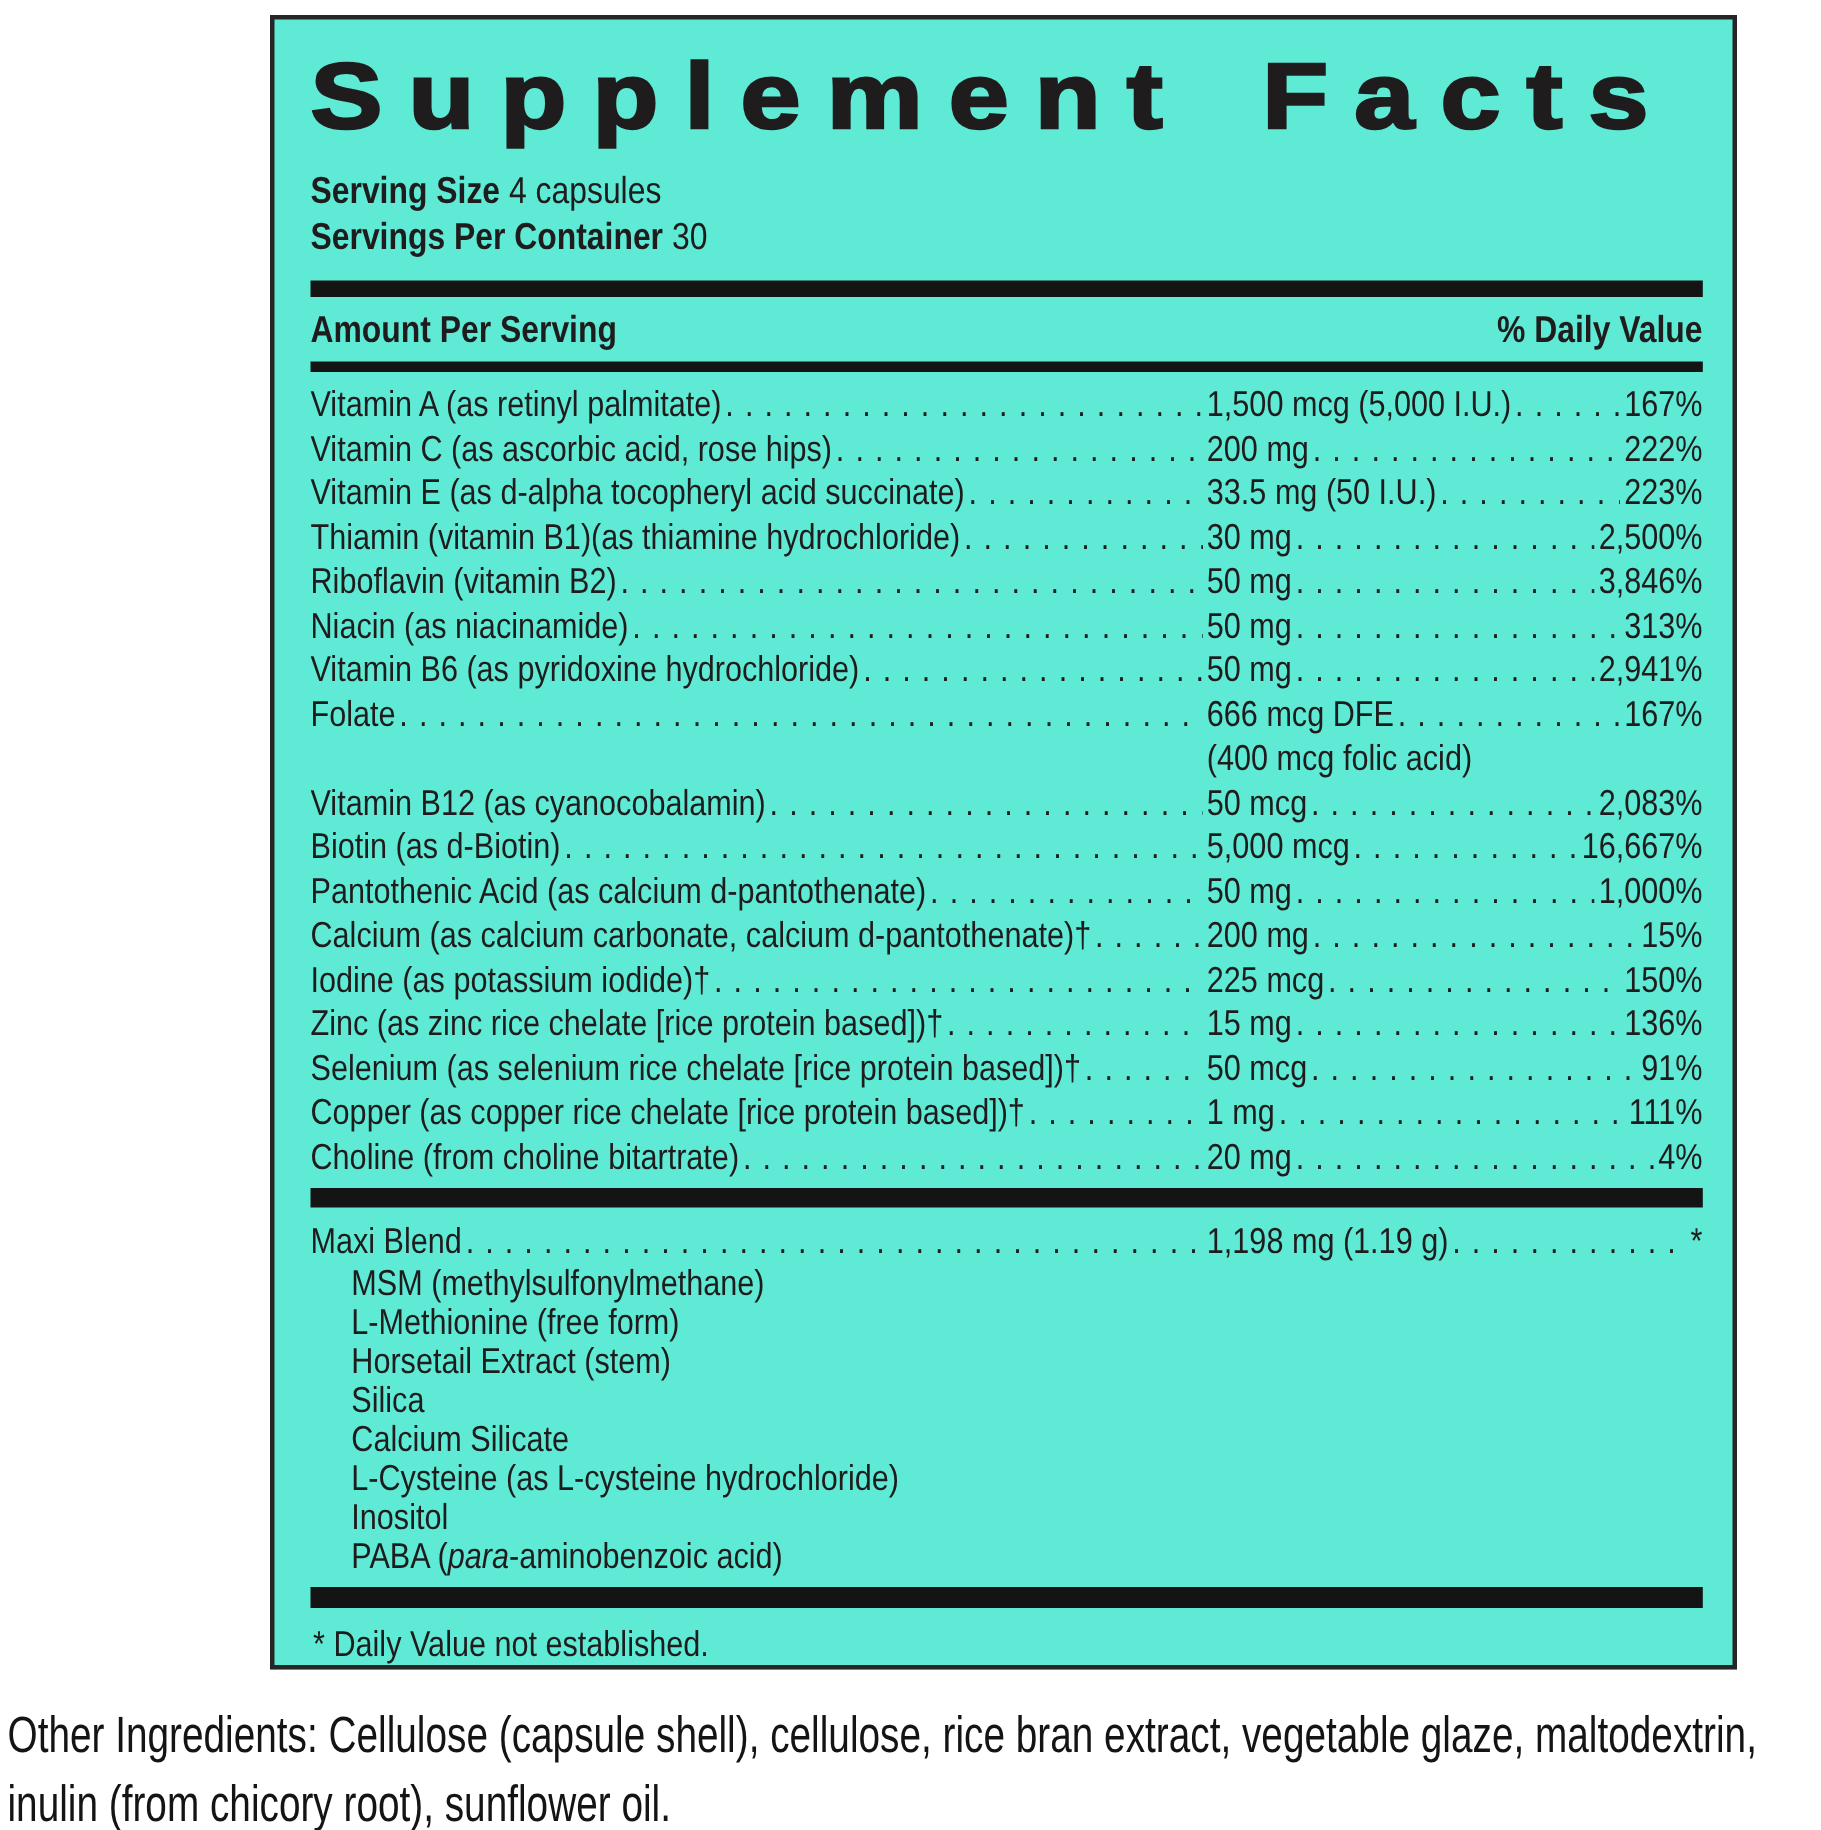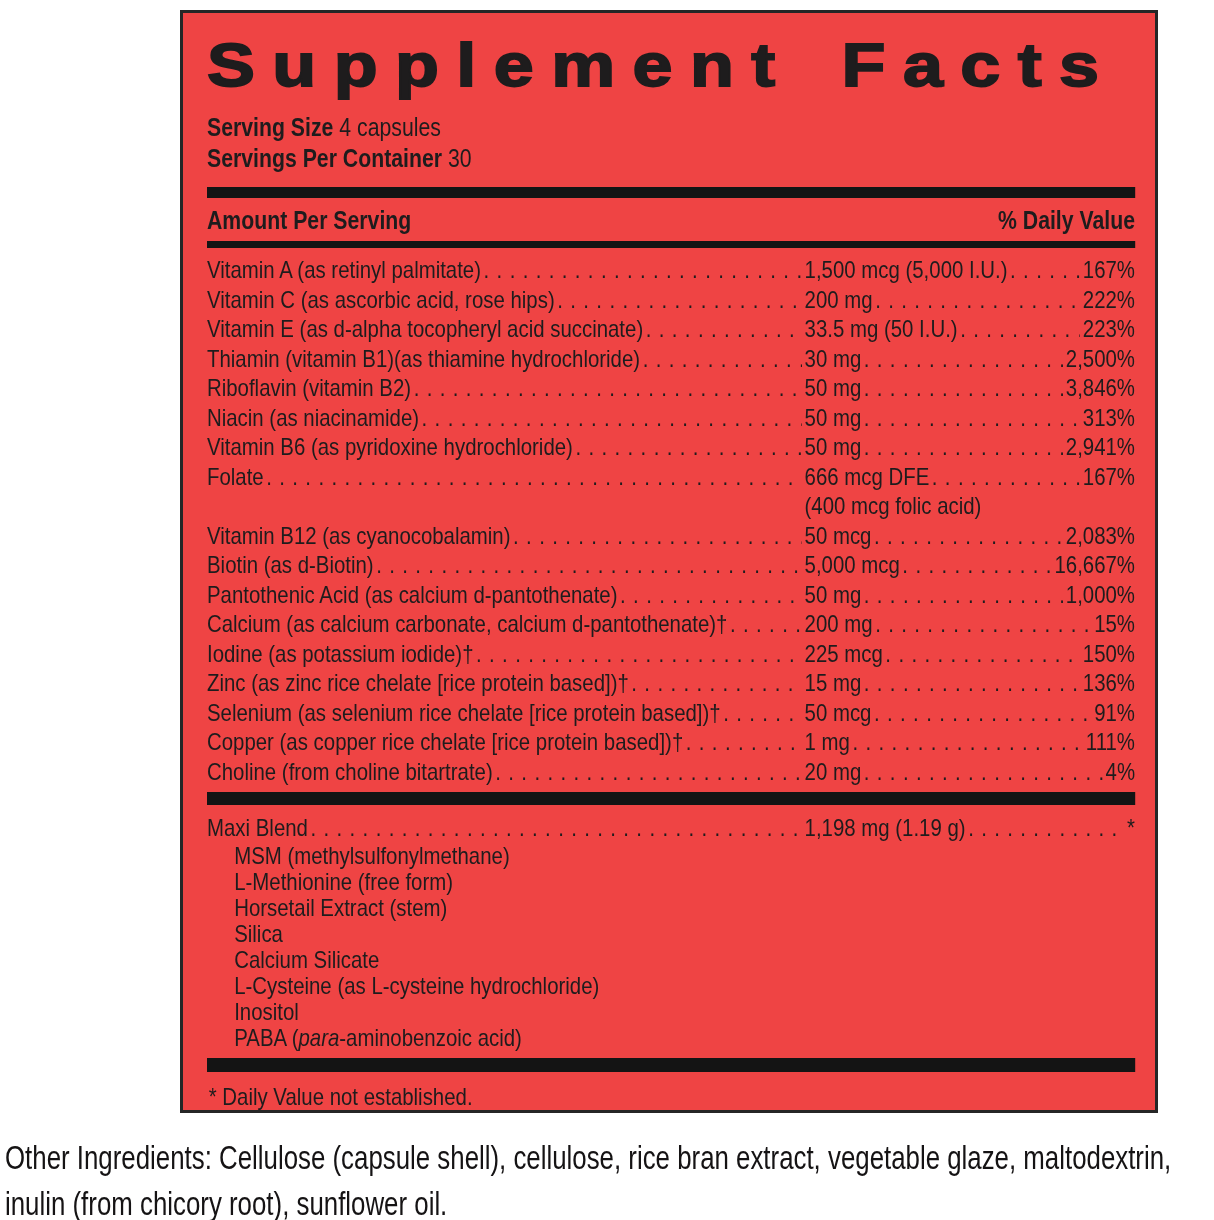--- a/index.html
+++ b/index.html
@@ -12,21 +12,21 @@
     overflow: hidden;
   }
 
   .label-box {
     position: absolute;
     left: 180px; top: 10px;
     width: 978px; height: 1103px;
     border: 3px solid #262626;
     box-sizing: border-box;
     padding: 12px 20px 0 24px;
-    background: #ef4444;
+    background: #5eead4;
     overflow: hidden;
   }
 
   .title {
     font-weight: bold;
     font-size: 62px;
     line-height: 1.02;
     letter-spacing: 15px;
     word-spacing: 10px;
     white-space: nowrap;

